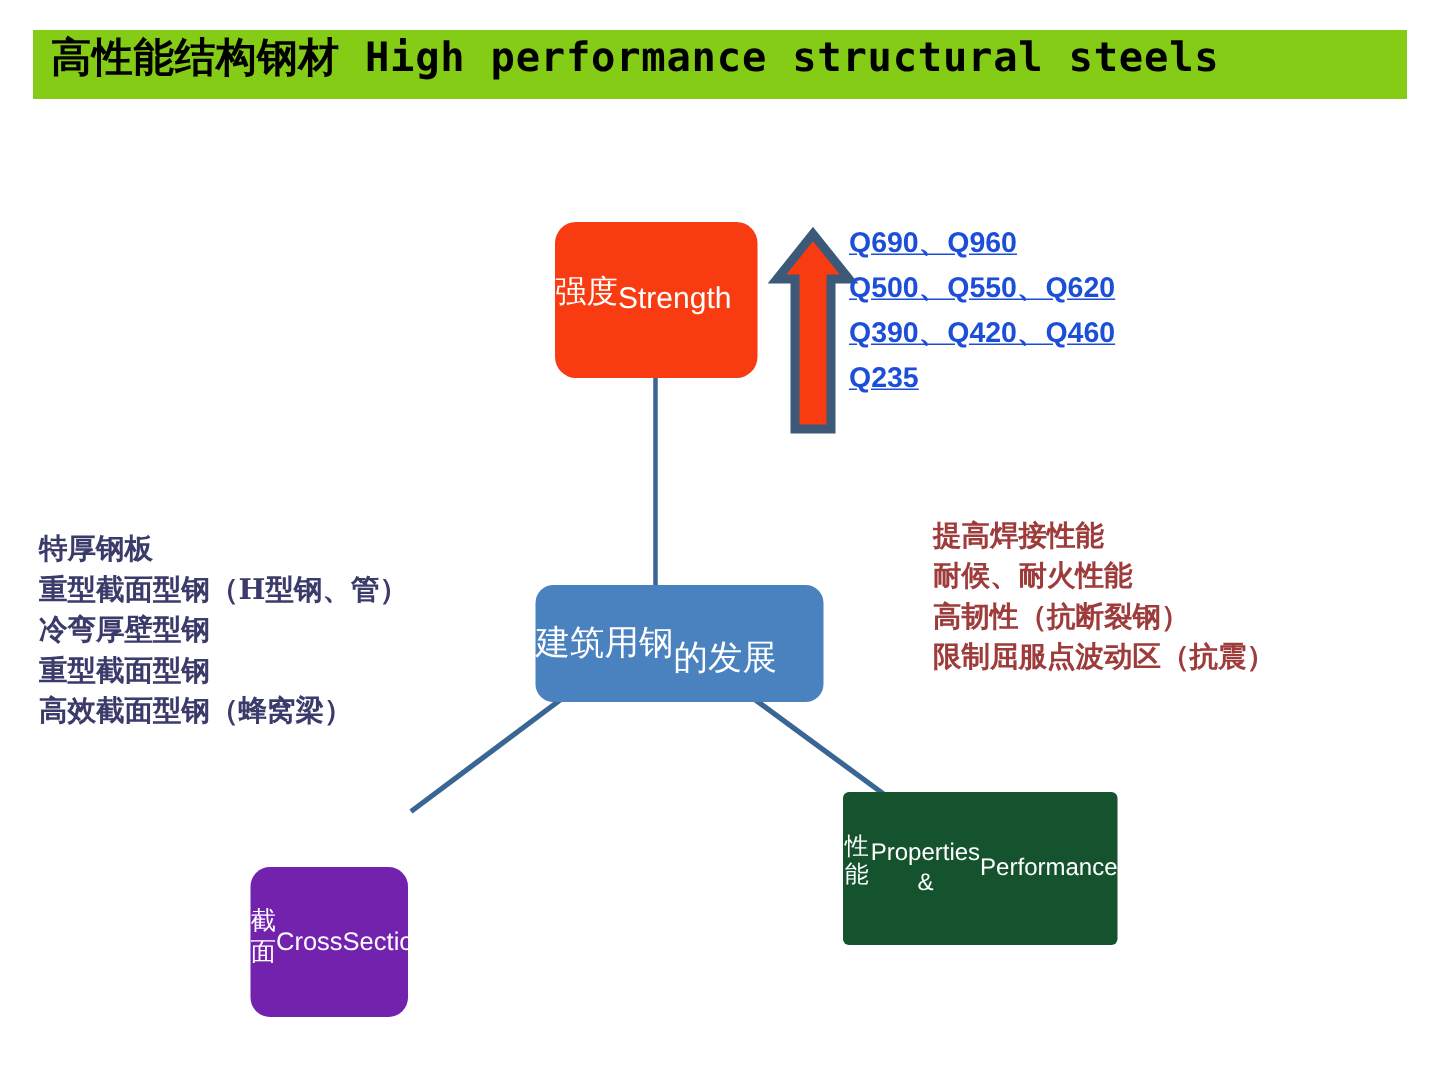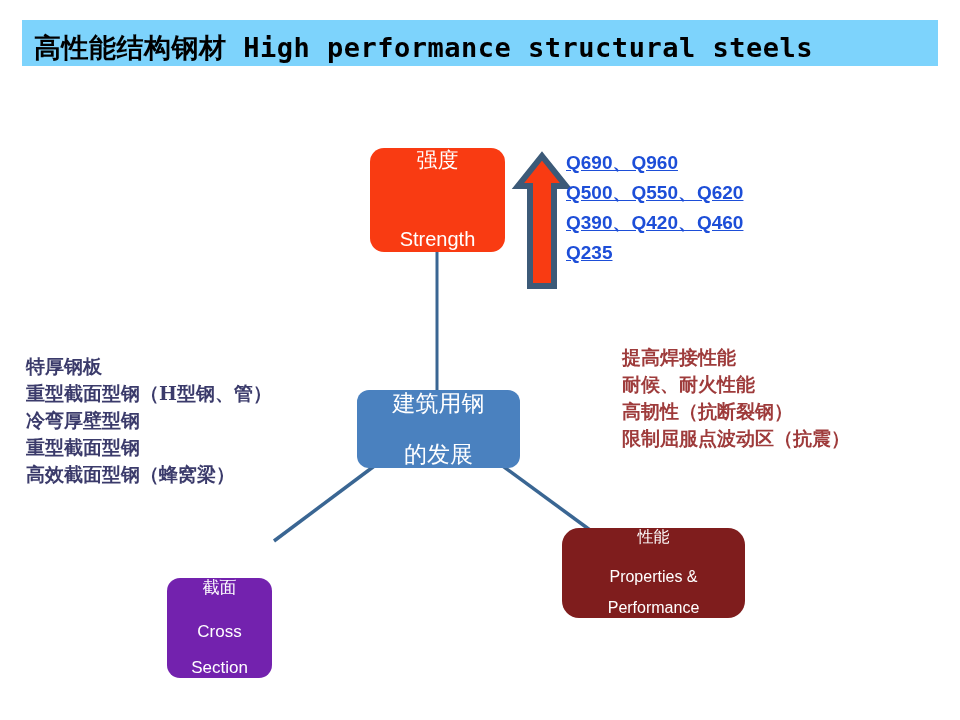--- a/index.html
+++ b/index.html
@@ -20,23 +20,23 @@
     background: #ffffff;
   }
 
   
   #title-banner {
     position: absolute;
     left: 22px;
     top: 20px;
     width: 916px;
     height: 46px;
-    background: #7dd3fc;
+    background: #84cc16;
     display: flex;
-    align-items: flex-end;
+    align-items: flex-start;
     box-sizing: border-box;
     padding-left: 12px;
   }
   #title-banner .title-text {
     font-family: "DejaVu Sans Mono", "Liberation Mono", monospace;
     font-size: 27px;
     font-weight: bold;
     color: #000000;
     letter-spacing: 0.5px;
     white-space: nowrap;
@@ -49,23 +49,23 @@
     top: 0;
     width: 960px;
     height: 720px;
   }
 
   
   .node {
     position: absolute;
     box-sizing: border-box;
     display: flex;
-    flex-direction: column;
+    flex-direction: row;
     align-items: center;
-    justify-content: space-between;
+    justify-content: flex-start;
     color: #ffffff;
     text-align: center;
     line-height: 1.18;
   }
   .node .cn {
     font-family: "Liberation Sans", sans-serif;
   }
   .node .en {
     font-family: "Liberation Sans", sans-serif;
   }
@@ -77,21 +77,21 @@
     height: 104px;
     background: #f93b12;
     border-radius: 14px;
   }
   #node-strength .cn { font-size: 21px; margin-bottom: 9px; }
   #node-strength .en { font-size: 20px; }
 
   #node-center {
     left: 357px;
     top: 390px;
-    width: 163px;
+    width: 192px;
     height: 78px;
     background: #4a81bf;
     border-radius: 12px;
   }
   #node-center .cn-line { font-size: 23px; }
   #node-center .cn-line + .cn-line { margin-top: 19px; }
 
   #node-cross {
     left: 167px;
     top: 530px;
@@ -101,23 +101,23 @@
     border-radius: 13px;
     margin-top: 48px;
   }
   #node-cross .cn { font-size: 17px; margin-bottom: 7px; }
   #node-cross .en { font-size: 17px; line-height: 1.1; }
 
   #node-properties {
     left: 562px;
     top: 528px;
     width: 183px;
-    height: 90px;
-    background: #7f1d1d;
-    border-radius: 17px;
+    height: 102px;
+    background: #14532d;
+    border-radius: 4px;
   }
   #node-properties .cn { font-size: 16px; margin-bottom: 8px; }
   #node-properties .en { font-size: 16px; line-height: 1.22; }
 
   
   #left-list {
     position: absolute;
     left: 26px;
     top: 353px;
     width: 330px;

